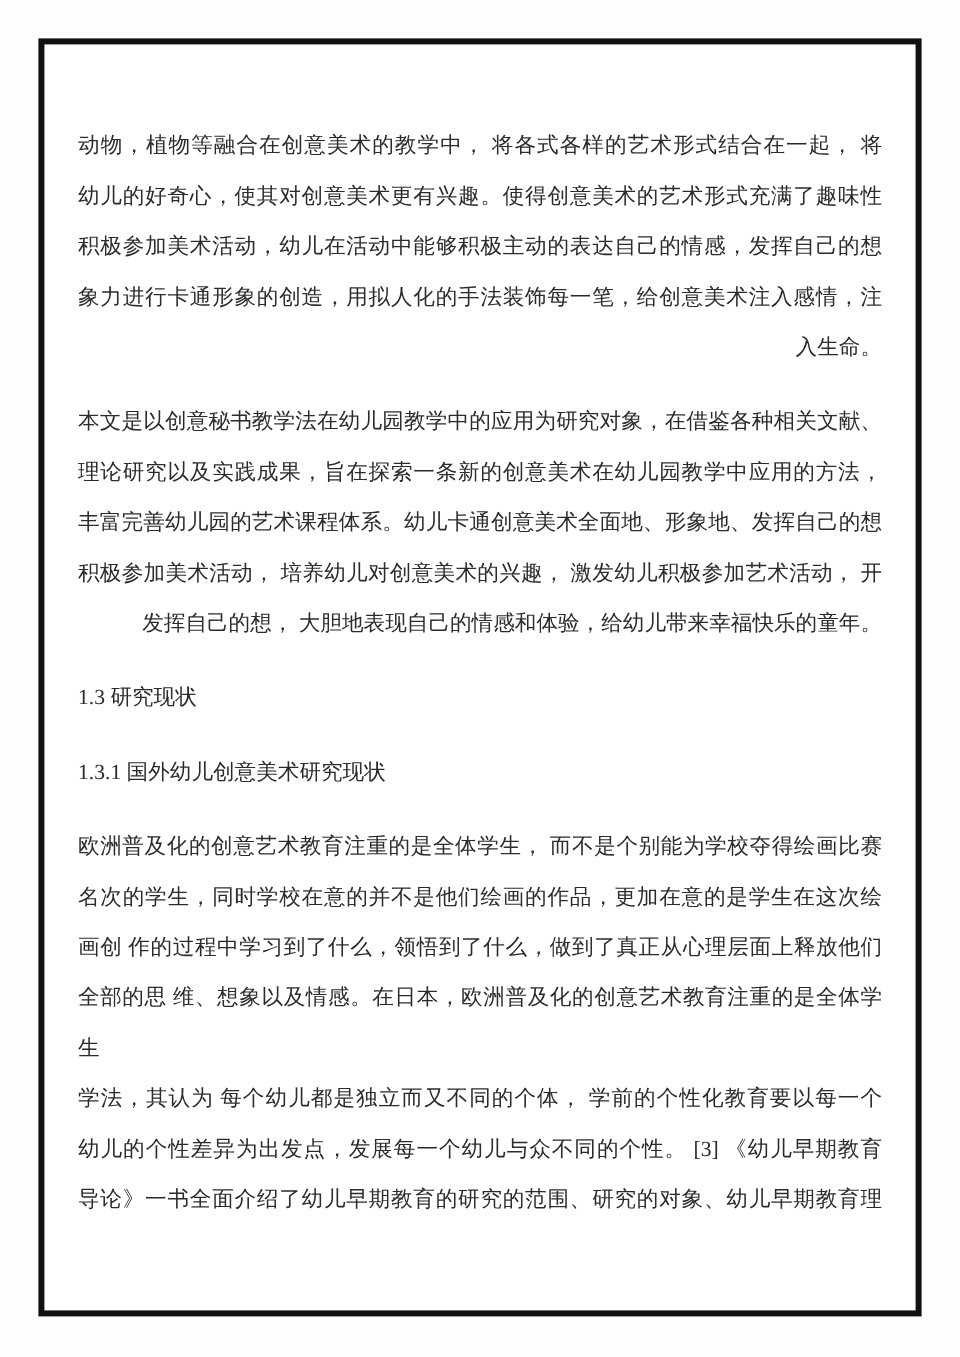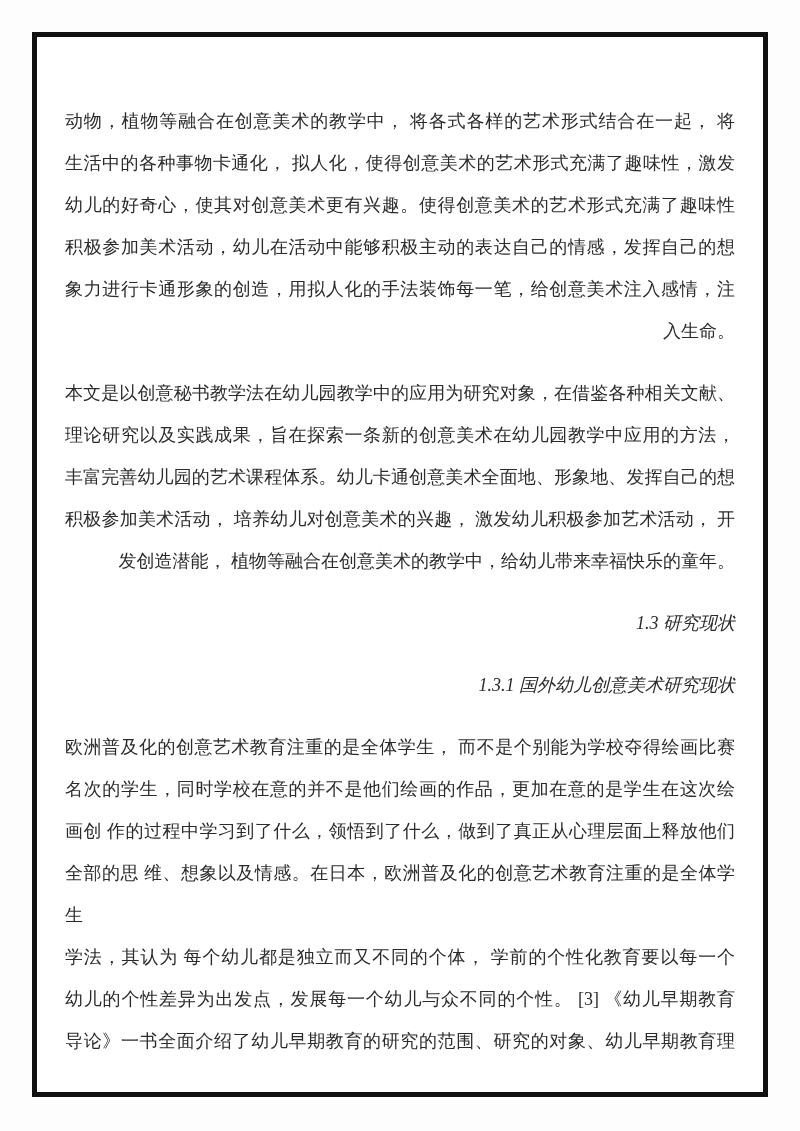--- a/index.html
+++ b/index.html
@@ -36,44 +36,42 @@
     margin: 0 0 20px 0;
   }
   .line {
     text-align: right;
   }
   .line.just {
     text-align: justify;
     text-align-last: justify;
   }
   .heading .line {
-    text-align: right;
-    font-style: italic;
+    text-align: left;
   }
 </style>
 </head>
 <body>
 
 <div class="canvas">
   <div class="page">
     <div class="doc">
         <div class="block paragraph">
           <div class="line just">动物，植物等融合在创意美术的教学中， 将各式各样的艺术形式结合在一起， 将</div>
-          <div class="line just">生活中的各种事物卡通化， 拟人化，使得创意美术的艺术形式充满了趣味性，激发</div>
           <div class="line just">幼儿的好奇心，使其对创意美术更有兴趣。使得创意美术的艺术形式充满了趣味性</div>
           <div class="line just">积极参加美术活动，幼儿在活动中能够积极主动的表达自己的情感，发挥自己的想</div>
           <div class="line just">象力进行卡通形象的创造，用拟人化的手法装饰每一笔，给创意美术注入感情，注</div>
           <div class="line">入生命。</div>
         </div>
         <div class="block paragraph">
           <div class="line just">本文是以创意秘书教学法在幼儿园教学中的应用为研究对象，在借鉴各种相关文献、</div>
           <div class="line just">理论研究以及实践成果，旨在探索一条新的创意美术在幼儿园教学中应用的方法，</div>
           <div class="line just">丰富完善幼儿园的艺术课程体系。幼儿卡通创意美术全面地、形象地、发挥自己的想</div>
           <div class="line just">积极参加美术活动， 培养幼儿对创意美术的兴趣， 激发幼儿积极参加艺术活动， 开</div>
-          <div class="line">发创造潜能， 植物等融合在创意美术的教学中，给幼儿带来幸福快乐的童年。</div>
+          <div class="line">发挥自己的想， 大胆地表现自己的情感和体验，给幼儿带来幸福快乐的童年。</div>
         </div>
         <div class="block heading">
           <div class="line">1.3 研究现状</div>
         </div>
         <div class="block heading">
           <div class="line">1.3.1 国外幼儿创意美术研究现状</div>
         </div>
         <div class="block paragraph">
           <div class="line just">欧洲普及化的创意艺术教育注重的是全体学生， 而不是个别能为学校夺得绘画比赛</div>
           <div class="line just">名次的学生，同时学校在意的并不是他们绘画的作品，更加在意的是学生在这次绘</div>

